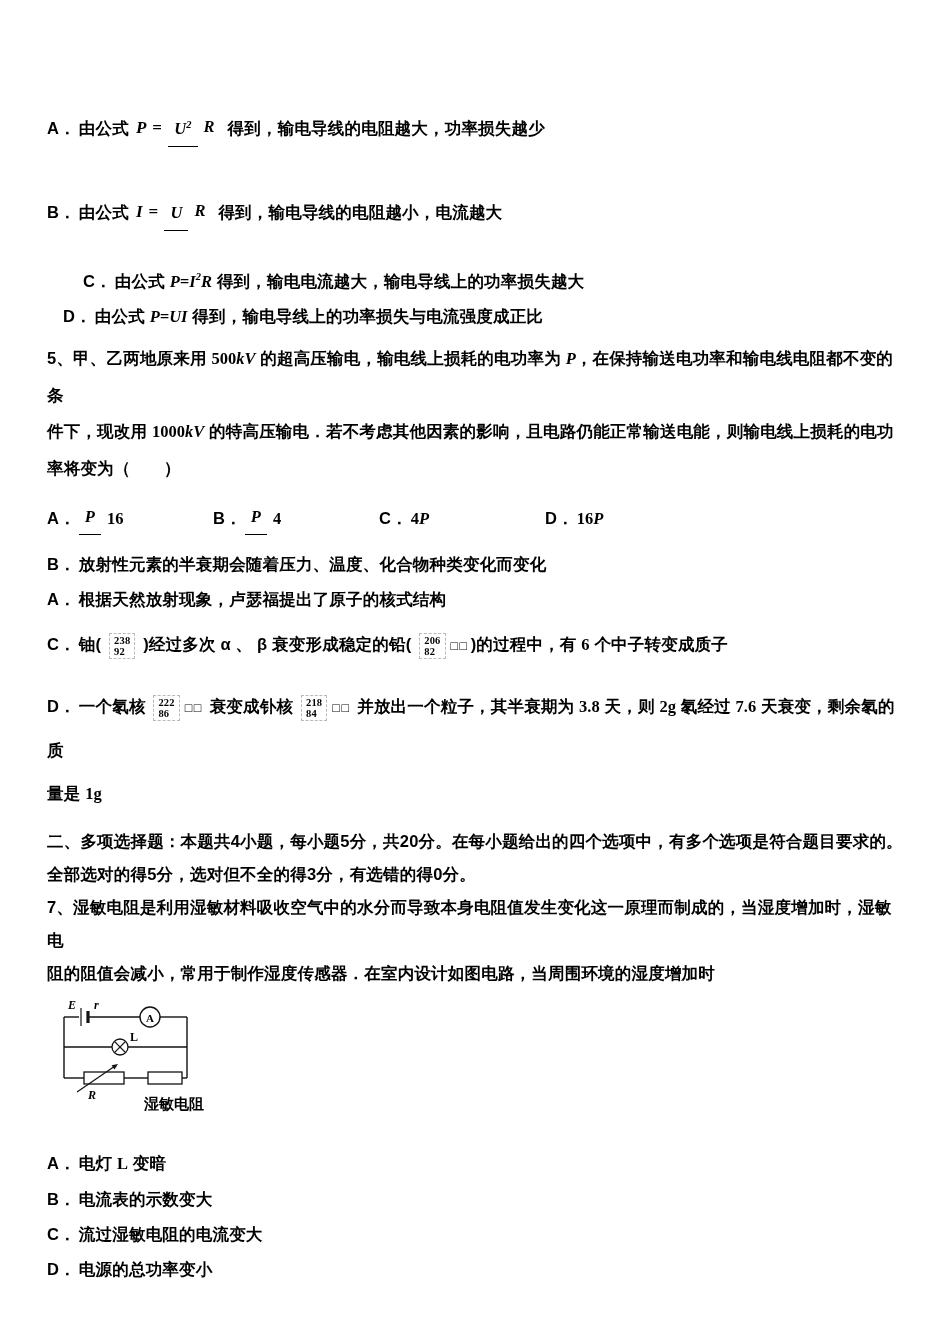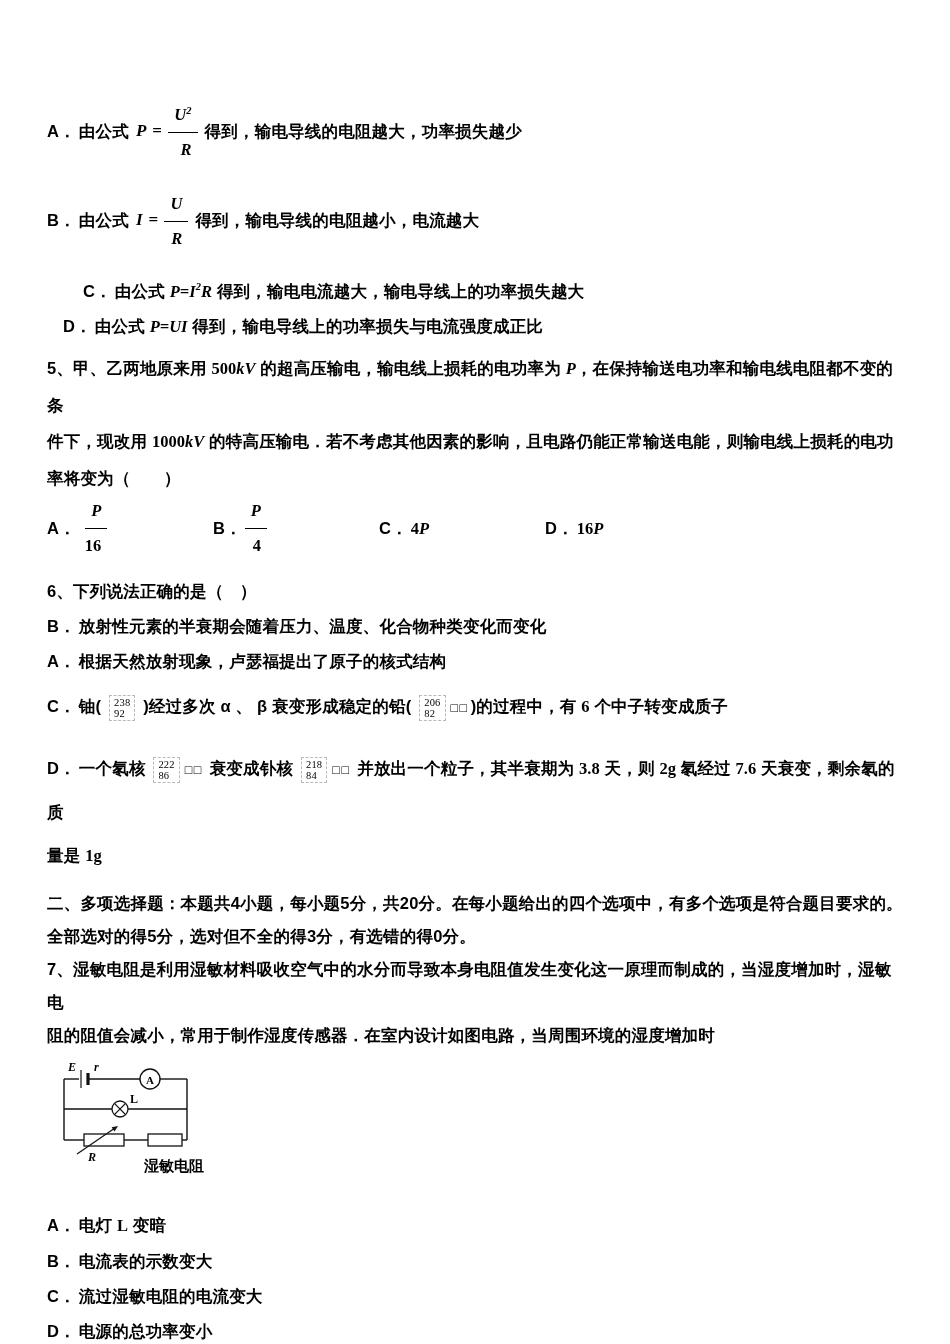--- a/index.html
+++ b/index.html
@@ -14,27 +14,27 @@
   .tall{line-height:42px;}
   .lbl{font-weight:700;margin-right:3px;}
   .seg-cn{}
   .seg-b{font-weight:700;margin-right:3px;}
   .seg-m,.fm{font-family:"Liberation Serif",serif;font-style:italic;font-weight:700;letter-spacing:0;}
   .seg-n,.fn{font-family:"Liberation Serif",serif;font-style:normal;font-weight:700;letter-spacing:0;}
   .seg-sup{font-family:"Liberation Serif",serif;font-style:italic;font-weight:700;font-size:10.5px;vertical-align:7px;}
   .seg-box{font-size:12.5px;letter-spacing:1.5px;margin:0 2px;}
   .nucl{
     display:inline-flex;flex-direction:column;vertical-align:middle;
-    font-family:"Liberation Serif",serif;font-weight:400;font-size:10.5px;line-height:11px;
+    font-family:"Liberation Serif",serif;font-weight:700;font-size:10.5px;line-height:11px;
     border:1px dashed #b9b9b9;padding:1px 4px;margin:6px 3px;text-align:left;
   }
   .frow{display:flex;align-items:center;min-height:64px;}
   .fwrap{display:inline-flex;align-items:center;margin:0 7px;font-size:17px;}
   .feq{margin:0 6px;font-family:"Liberation Serif",serif;font-weight:700;}
-  .frac{display:inline-flex;flex-direction:column;align-items:flex-end;text-align:center;font-size:16.5px;}
+  .frac{display:inline-flex;align-items:flex-start;text-align:center;font-size:16.5px;}
   .frac .fnum{display:block;padding:0 6px 2px;border-bottom:1.6px solid #000;}
   .frac .fden{display:block;padding:2px 6px 0;}
   .fsup{font-family:"Liberation Serif",serif;font-style:italic;font-weight:700;font-size:10.5px;vertical-align:6px;}
 
   .b-q4b{margin-top:20px;}
   .b-q4c{margin-top:18px;margin-left:36px;}
   .b-q4d{margin-top:4px;margin-left:16px;}
   .b-q5stem{margin-top:8px;}
   .q5row{margin-top:6px;display:flex;align-items:center;height:52px;}
   .q5opt{width:166px;display:flex;align-items:center;}
@@ -114,21 +114,20 @@
     <div class="q5opt">
       <span class="lbl">C．</span>
       <span><span class="seg-n">4</span><span class="seg-m">P</span></span>
     </div>
     <div class="q5opt">
       <span class="lbl">D．</span>
       <span><span class="seg-n">16</span><span class="seg-m">P</span></span>
     </div>
   </div>
 
-  <div class="line b-q6t"><span class="seg-cn">6、下列说法正确的是（　）</span></div>
   <div class="line b-q6b"><span class="seg-b">B．</span><span class="seg-cn">放射性元素的半衰期会随着压力、温度、化合物种类变化而变化</span></div>
   <div class="line b-q6a"><span class="seg-b">A．</span><span class="seg-cn">根据天然放射现象，卢瑟福提出了原子的核式结构</span></div>
   <div class="line tall b-q6c"><span class="seg-b">C．</span><span class="seg-cn">铀( </span><span class="nucl">
         <span>238</span>
         <span>92</span>
       </span><span class="seg-cn"> )经过多次 α 、 β  衰变形成稳定的铅( </span><span class="nucl">
         <span>206</span>
         <span>82</span>
       </span><span class="seg-box">□□</span><span class="seg-cn">)的过程中，有 </span><span class="seg-n">6</span><span class="seg-cn"> 个中子转变成质子</span></div>
   <div class="line tall b-q6d"><span class="seg-b">D．</span><span class="seg-cn">一个氡核 </span><span class="nucl">

